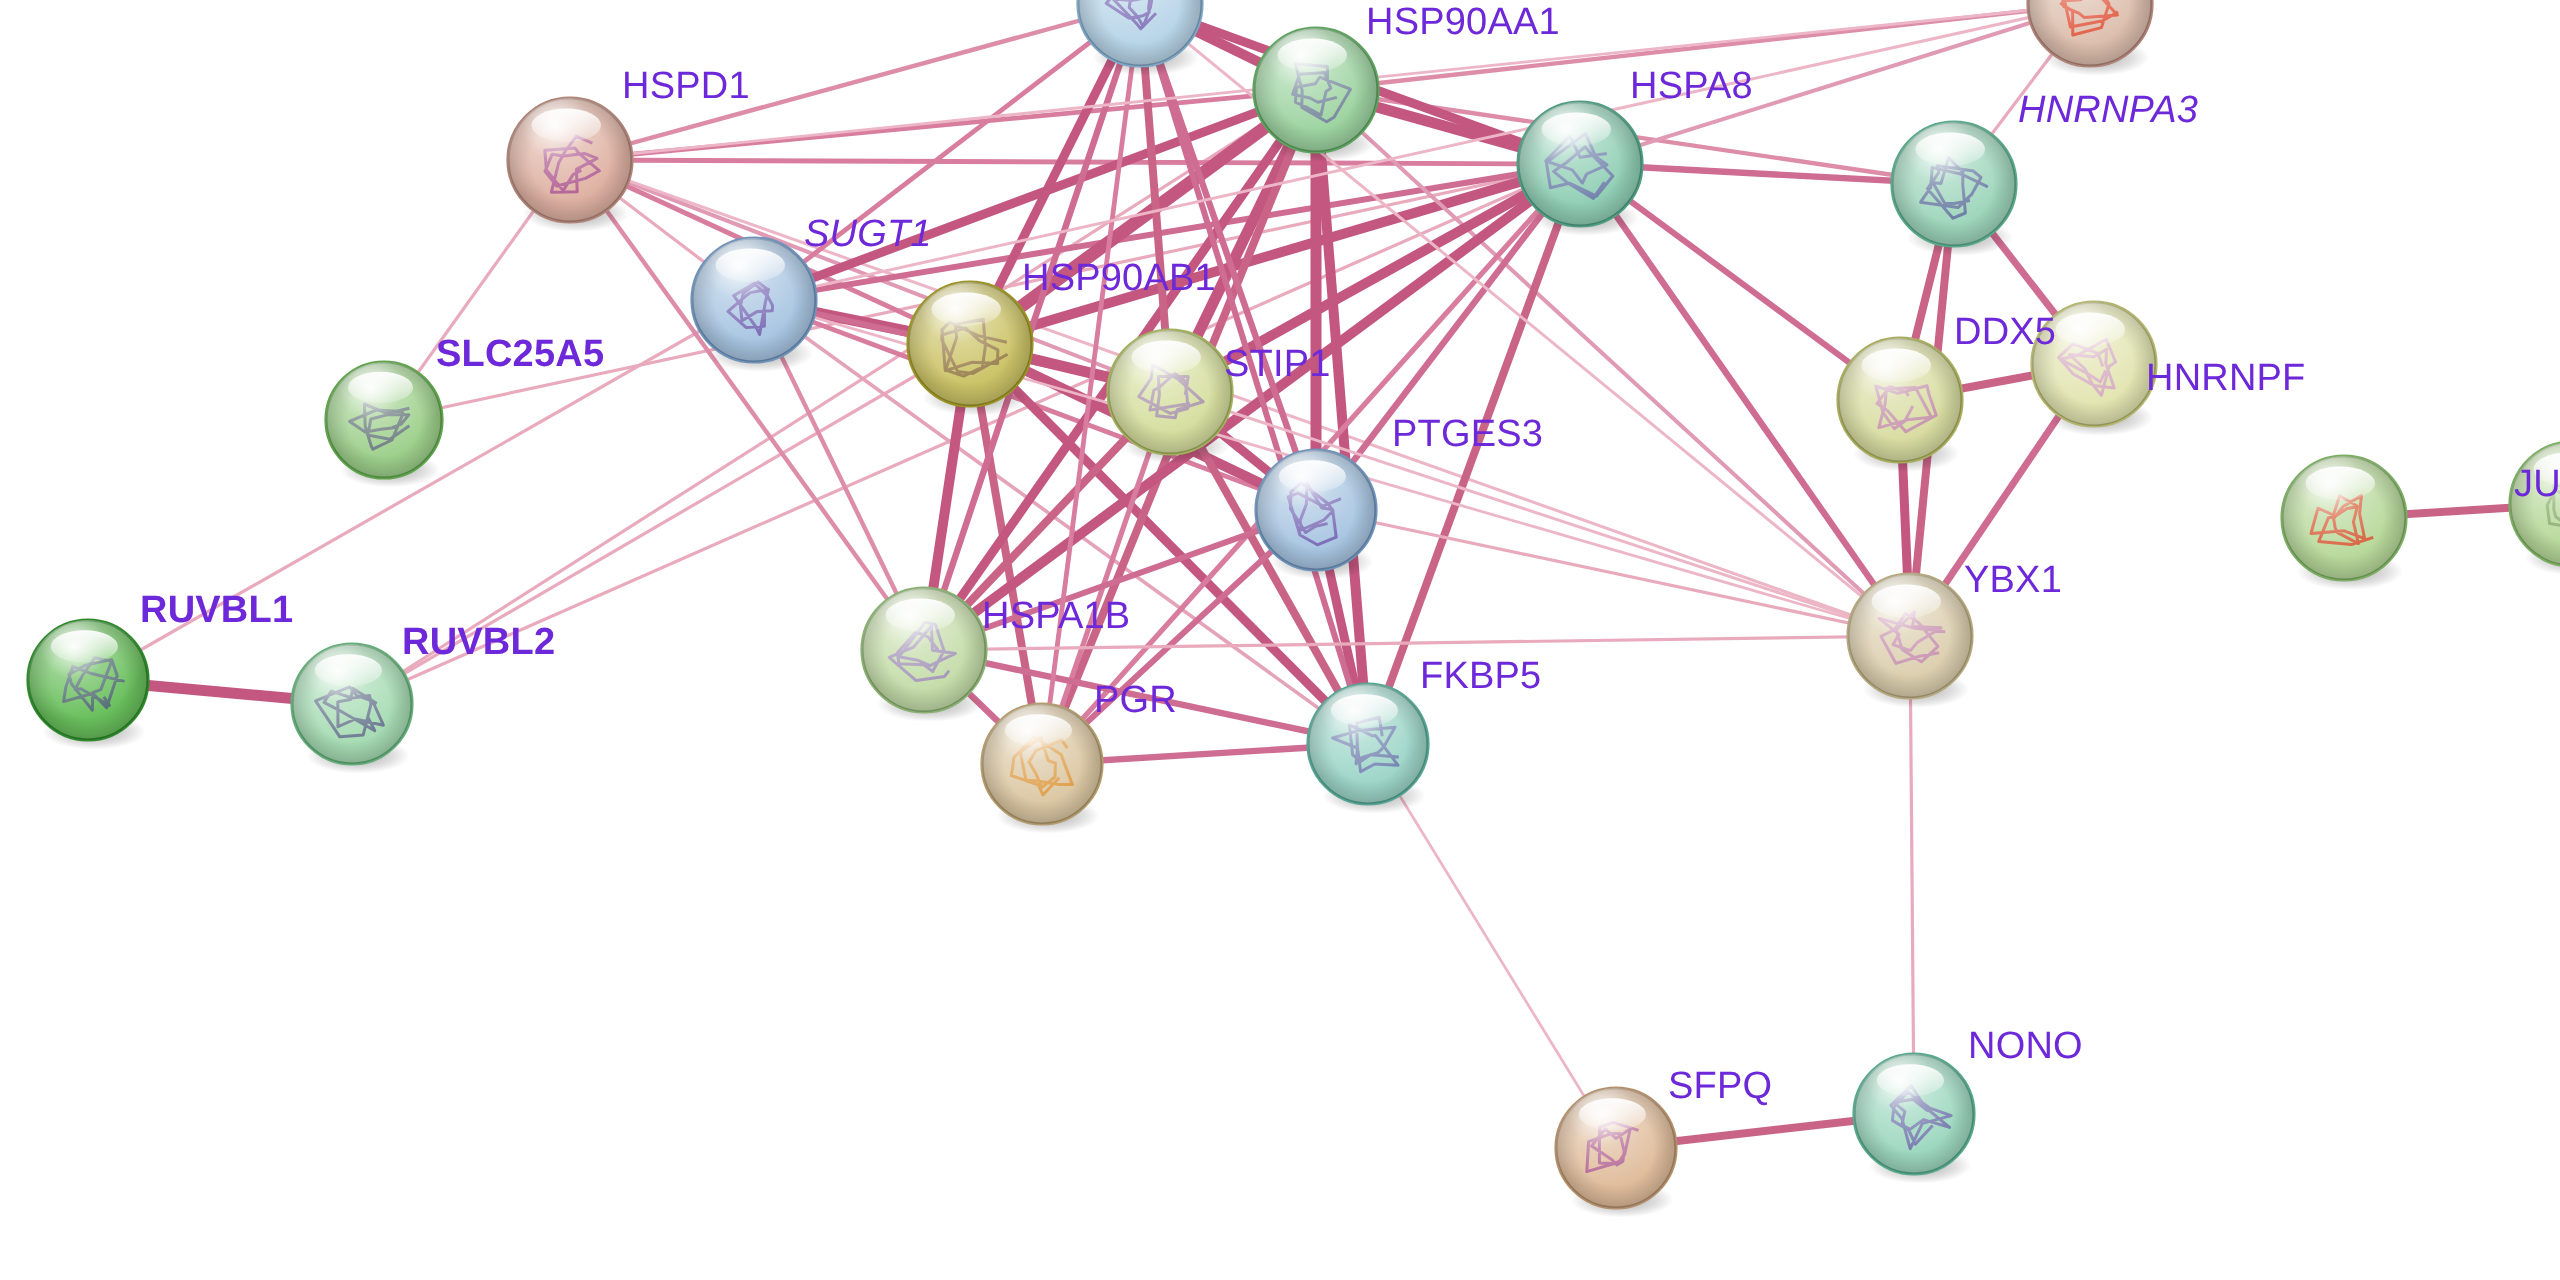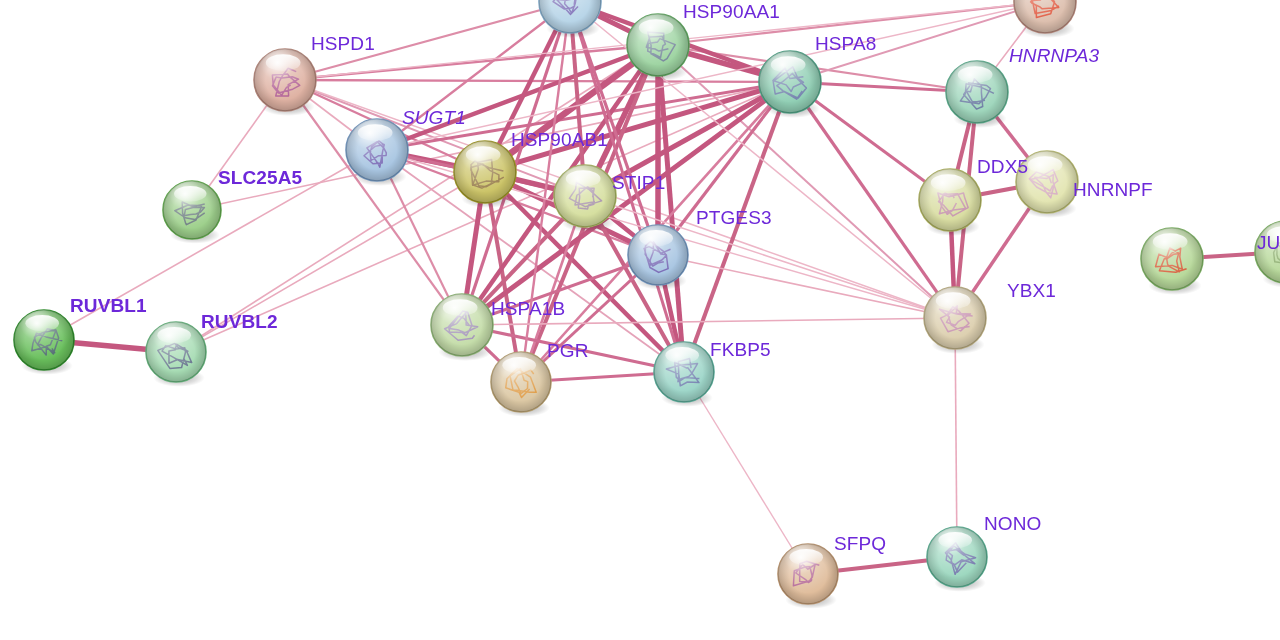--- a/index.html
+++ b/index.html
@@ -340,22 +340,22 @@
       <div class="node-label" style="left: 70px; top: 296px; font-weight: bold;">RUVBL1</div>
       <div class="node-label" style="left: 201px; top: 312px; font-weight: bold;">RUVBL2</div>
       <div class="node-label" style="left: 402px; top: 108px; font-style: italic;">SUGT1</div>
       <div class="node-label" style="left: 683px; top: 2px;">HSP90AA1</div>
       <div class="node-label" style="left: 815px; top: 34px;">HSPA8</div>
       <div class="node-label" style="left: 511px; top: 130px;">HSP90AB1</div>
       <div class="node-label" style="left: 612px; top: 152px; margin-top: 21px;">STIP1</div>
       <div class="node-label" style="left: 696px; top: 208px;">PTGES3</div>
       <div class="node-label" style="left: 491px; top: 299px;">HSPA1B</div>
       <div class="node-label" style="left: 547px; top: 341px;">PGR</div>
-      <div class="node-label" style="left: 710px; top: 340px;">FKBP5</div>
+      <div class="node-label" style="left: 710px; top: 329px;">FKBP5</div>
       <div class="node-label" style="left: 1009px; top: 46px; font-style: italic;">HNRNPA3</div>
       <div class="node-label" style="left: 977px; top: 157px;">DDX5</div>
       <div class="node-label" style="left: 1073px; top: 152px; margin-top: 28px;">HNRNPF</div>
-      <div class="node-label" style="left: 982px; top: 281px; margin-left: 25px;">YBX1</div>
+      <div class="node-label" style="left: 982px; top: 281px;">YBX1</div>
       <div class="node-label" style="left: 1257px; top: 233px;">JUP</div>
       <div class="node-label" style="left: 834px; top: 534px;">SFPQ</div>
       <div class="node-label" style="left: 984px; top: 514px;">NONO</div>
     </div>
 </div>
 
 </body></html>

